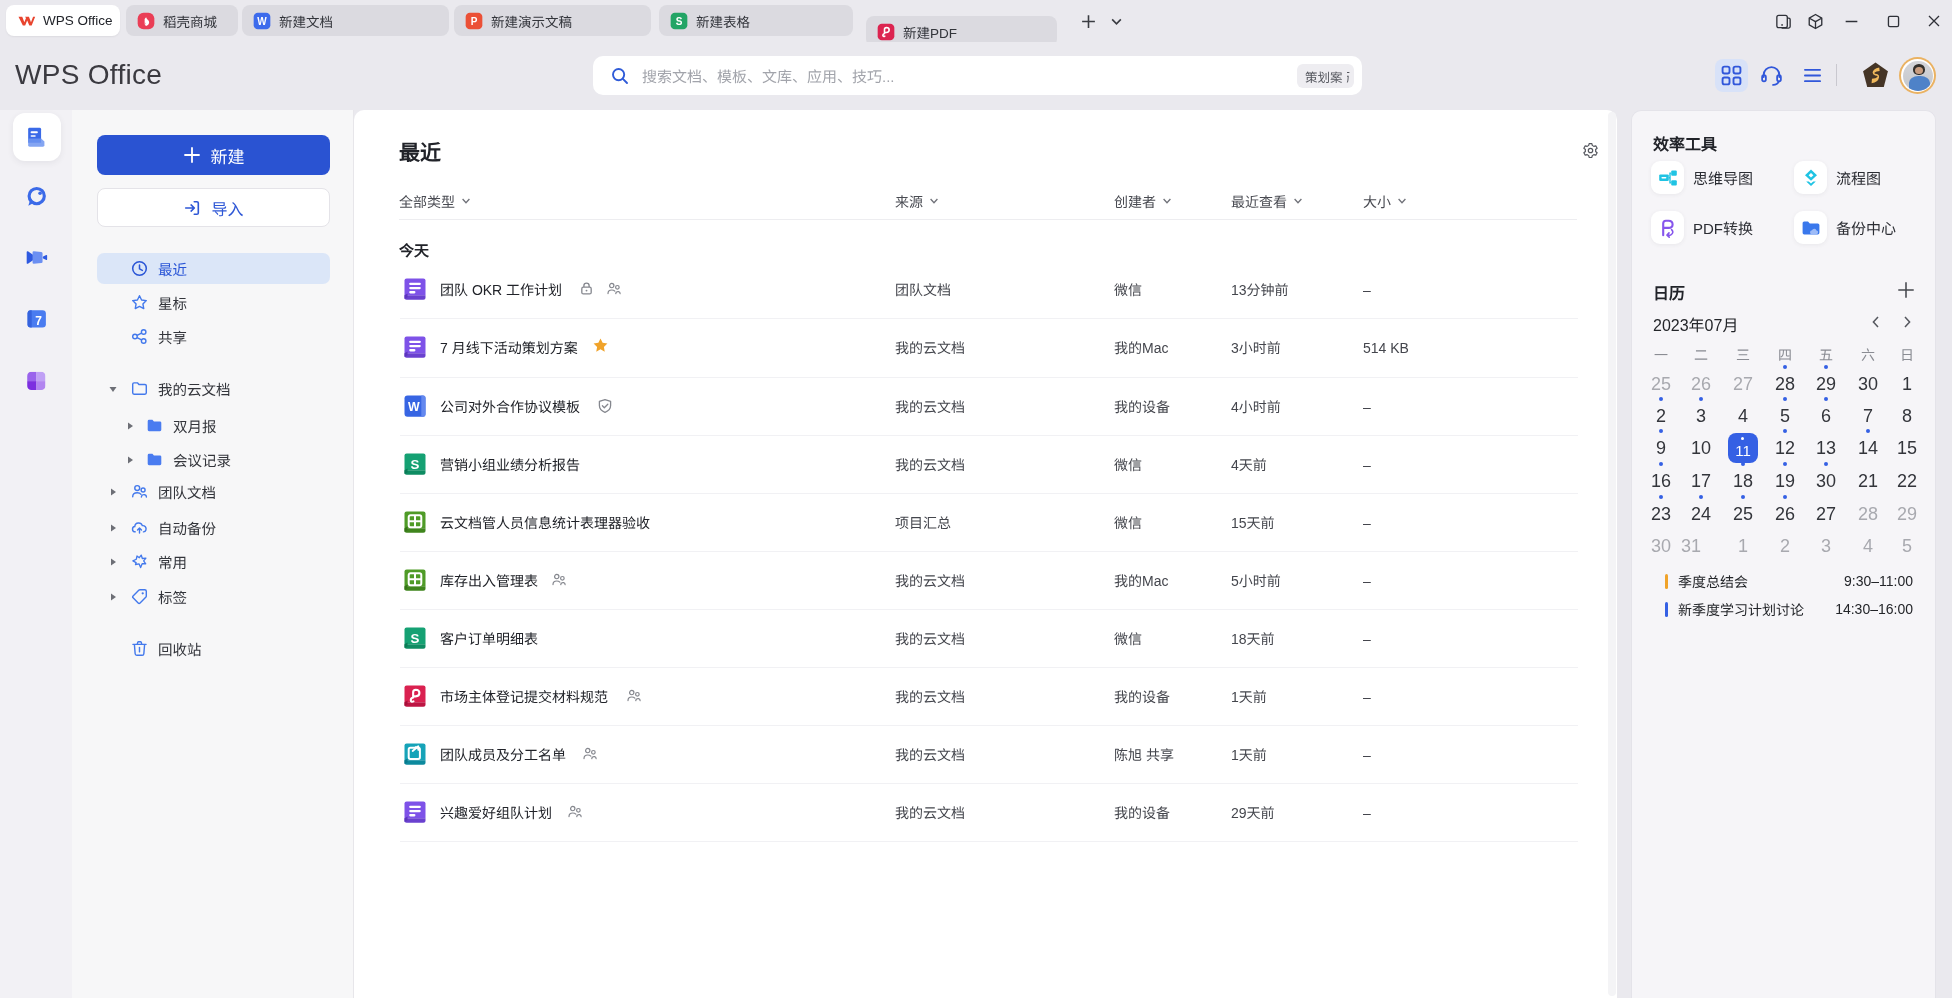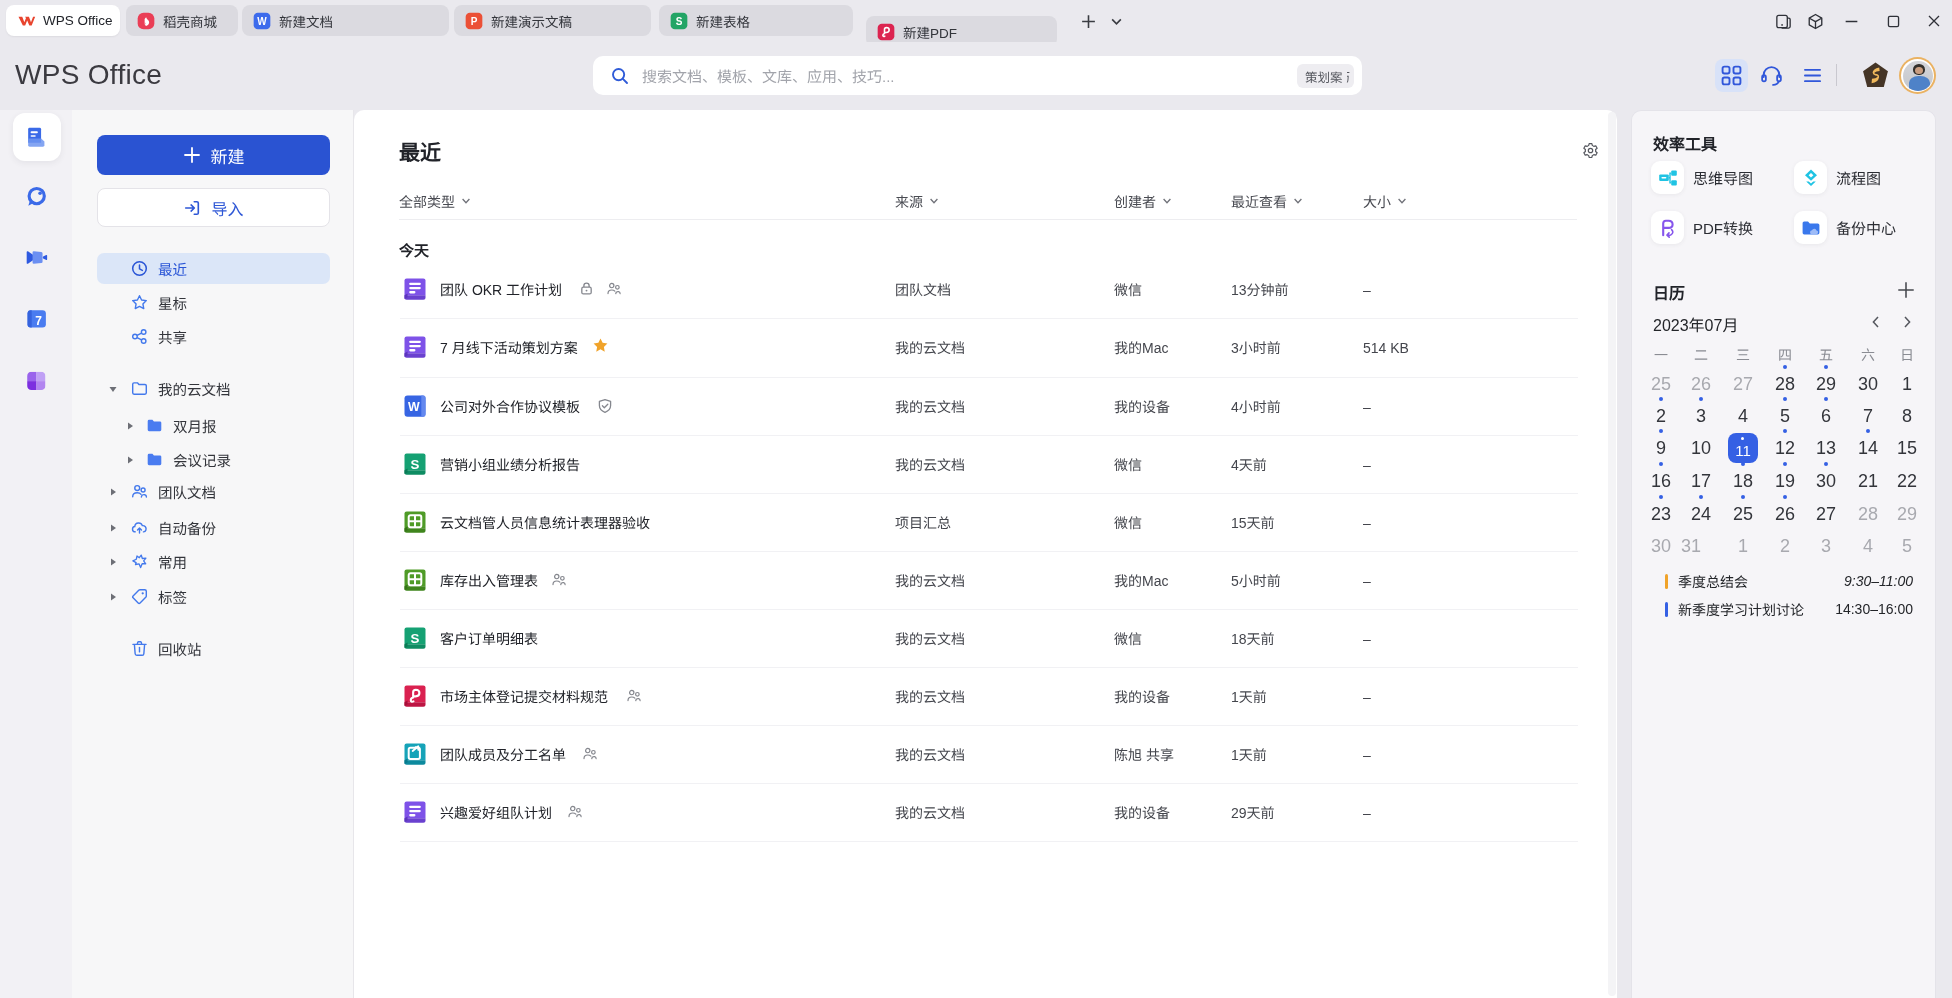--- a/index.html
+++ b/index.html
@@ -680,19 +680,19 @@
   <div class="cal-cell dim" style="left:44px; top:424px;">31</div>
   <div class="cal-cell dim" style="left:96px; top:424px;">1</div>
   <div class="cal-cell dim" style="left:138px; top:424px;">2</div>
   <div class="cal-cell dim" style="left:179px; top:424px;">3</div>
   <div class="cal-cell dim" style="left:221px; top:424px;">4</div>
   <div class="cal-cell dim" style="left:260px; top:424px;">5</div>
   <div class="sched" style="top:461px;">
       <div class="bar" style="background:#f0a32a;"></div>
       <div class="t">季度总结会</div>
     </div>
-  <div class="schedtime" style="top:462px; right:22px;font-style:italic;">9:30–11:00</div>
+  <div class="schedtime" style="top:462px; right:22px;">9:30–11:00</div>
   <div class="sched" style="top:489px;">
       <div class="bar" style="background:#3560e4;"></div>
       <div class="t">新季度学习计划讨论</div>
     </div>
   <div class="schedtime" style="top:490px; right:22px;">14:30–16:00</div>
 </div>
 
 </body></html>

